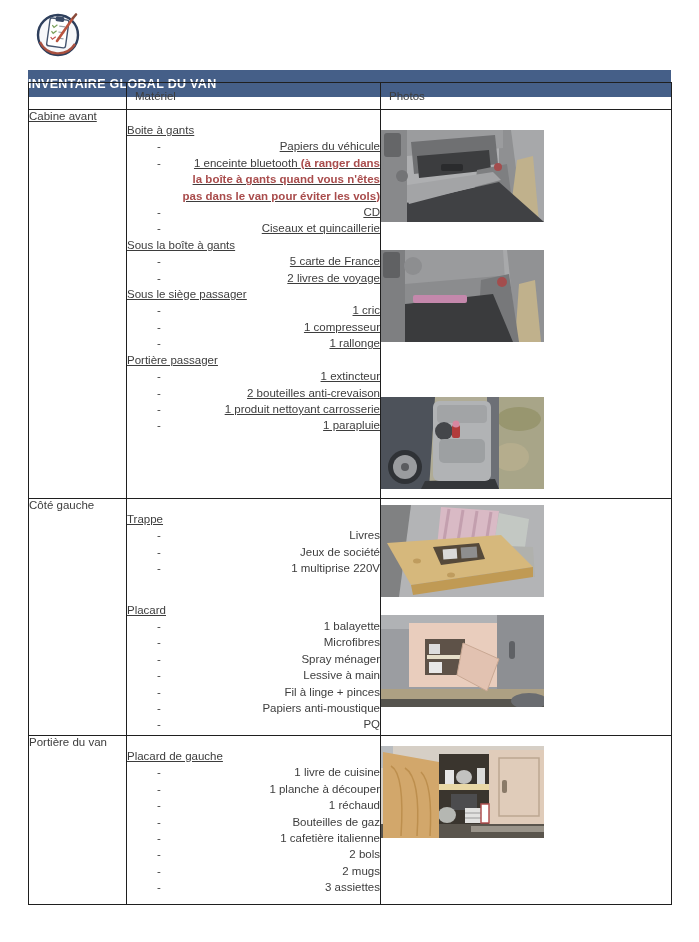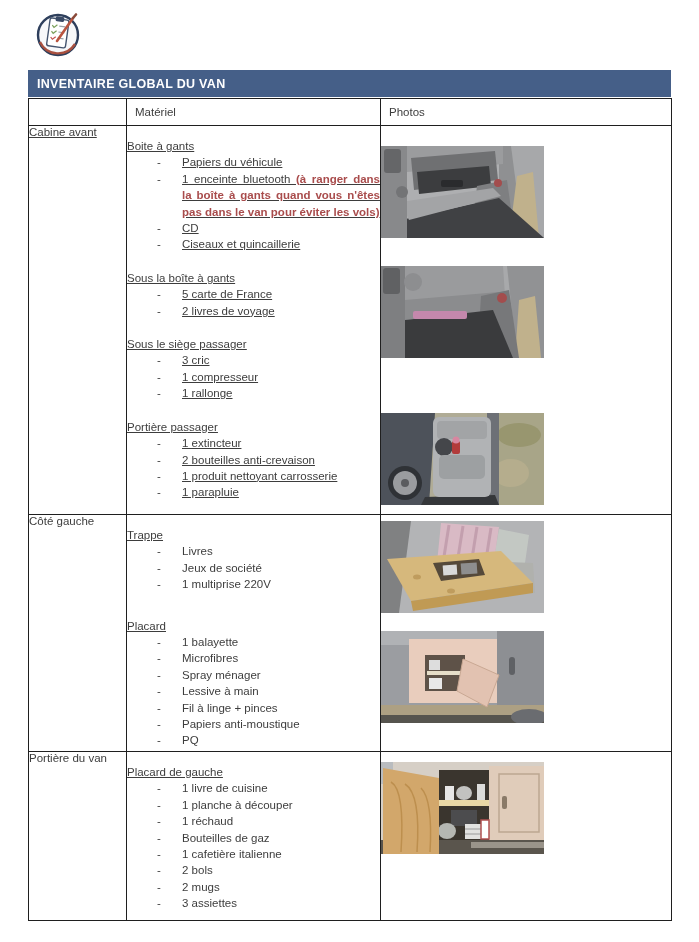--- a/index.html
+++ b/index.html
@@ -5,40 +5,40 @@
   html,body{margin:0;padding:0;background:#ffffff;}
   body{
     width:699px;height:942px;position:relative;
     font-family:"Liberation Sans",sans-serif;color:#3d3d3d;
     -webkit-font-smoothing:antialiased;
   }
   .logo{position:absolute;left:34px;top:11px;width:48px;height:48px;}
   .titlebar{
     position:absolute;left:28px;top:70px;width:643px;height:27px;
     background:#455f88;color:#ffffff;font-weight:700;font-size:12.5px;
-    display:flex;align-items:center;padding-left:9px;box-sizing:border-box;
+    display:flex;align-items:center;box-sizing:border-box;
     letter-spacing:.3px;
   }
   table.inv{
-    position:absolute;left:28px;top:98px;width:643px;
+    position:absolute;left:28px;top:82px;width:643px;
     border-collapse:collapse;table-layout:fixed;
   }
   table.inv td,table.inv th{
     border:1px solid #1f1f1f;padding:0;vertical-align:top;
     font-size:11.5px;font-weight:400;text-align:left;
   }
   tr.hdr th{height:26px;vertical-align:middle;padding-left:8px;}
   td.rowlabel{vertical-align:middle;padding-left:8px;}
   td.materiel{padding:6px 8px 4px 8px;line-height:16.4px;}
   .sec-heading{text-decoration:underline;}
-  .sec{margin-top:17px;}
+  .sec{}
   .sec.first{margin-top:12px;}
   .sec.gap-lg{margin-top:25px;}
   ul.items{list-style:none;margin:0;padding:0;}
-  ul.items li{position:relative;padding-left:55px;}
+  ul.items li{position:relative;padding-left:55px;text-align:right;}
   ul.items li::before{content:"-";position:absolute;left:30px;top:0;}
   li.justify{text-align:justify;}
   .note{color:#a94c4c;font-weight:700;}
   td.photos{padding:0 0 0 8px;}
   .photo{width:163px;height:92px;display:block;}
   .photo svg{width:163px;height:92px;display:block;}
   .mt20{margin-top:20px;} .mt28{margin-top:28px;} .mt55{margin-top:55px;}
   .mt6{margin-top:6px;} .mt18{margin-top:18px;} .mt10{margin-top:10px;}
 </style>
 </head>
@@ -96,21 +96,21 @@
       <div class="sec">
         <span class="sec-heading">Sous la boîte à gants</span>
         <ul class="items">
           <li>5 carte de France</li>
           <li>2 livres de voyage</li>
         </ul>
       </div>
       <div class="sec">
         <span class="sec-heading">Sous le siège passager</span>
         <ul class="items">
-          <li>3 cric</li>
+          <li>1 cric</li>
           <li>1 compresseur</li>
           <li>1 rallonge</li>
         </ul>
       </div>
       <div class="sec">
         <span class="sec-heading">Portière passager</span>
         <ul class="items">
           <li>1 extincteur</li>
           <li>2 bouteilles anti-crevaison</li>
           <li>1 produit nettoyant carrosserie</li>

